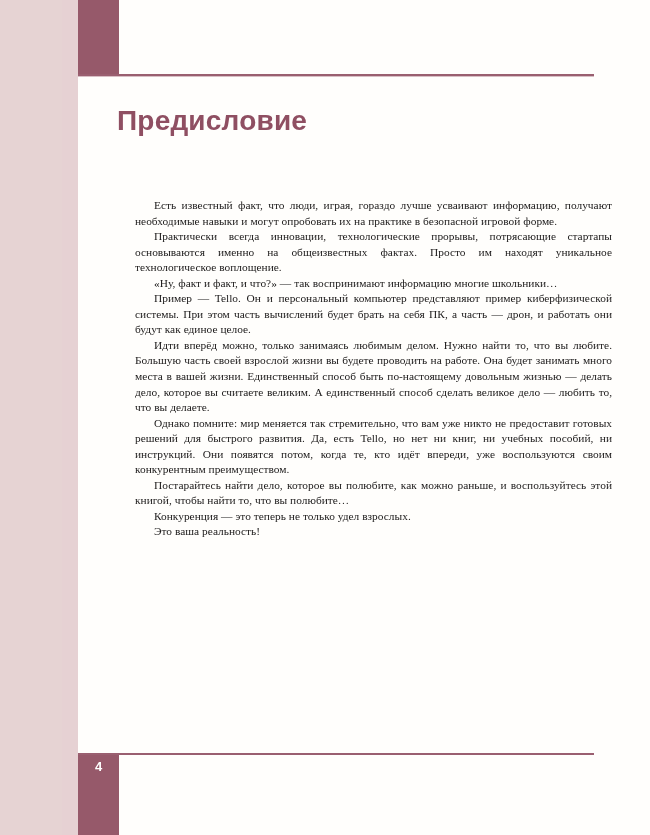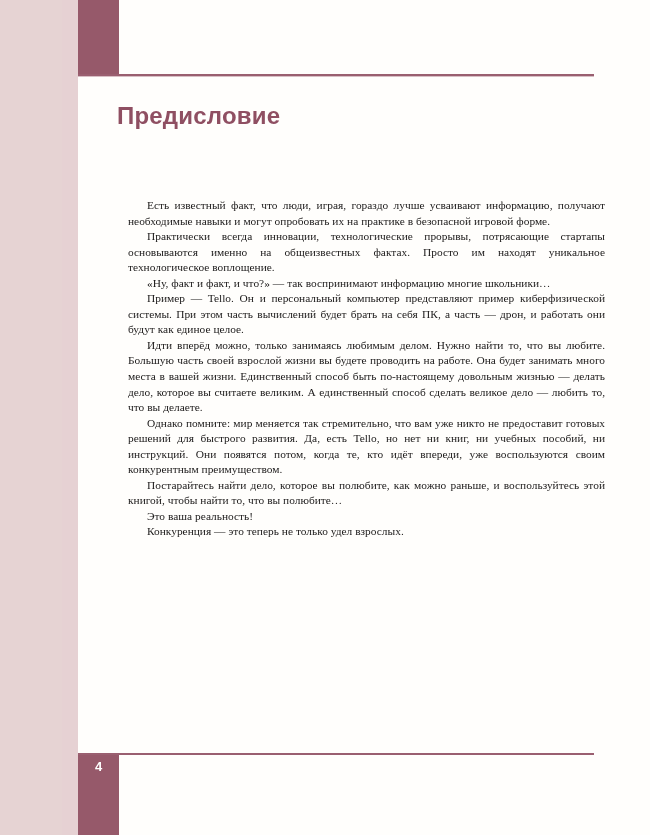--- a/index.html
+++ b/index.html
@@ -60,31 +60,31 @@
     width: 516px;
     height: 1px;
     background: #d8bfc5;
   }
 
   .page-title {
     position: absolute;
     left: 117px;
     top: 86px;
     font-family: "Liberation Sans", "DejaVu Sans", sans-serif;
-    font-size: 24px;
+    font-size: 28px;
     font-weight: bold;
     color: #8f4f62;
     letter-spacing: 0.2px;
     white-space: nowrap;
   }
 
   
   .body-col {
     position: absolute;
-    left: 128px;
+    left: 135px;
     top: 198px;
     width: 477px;
   }
   .body-col p {
     margin: 0;
     font-size: 11.4px;
     line-height: 15.55px;
     color: #1c1a1a;
     text-align: justify;
     text-indent: 19px;
@@ -135,19 +135,19 @@
 <h1 class="page-title">Предисловие</h1>
 
 <div class="body-col">
   <p>Есть известный факт, что люди, играя, гораздо лучше усваивают информацию, получают необходимые навыки и могут опробовать их на практике в безопасной игровой форме.</p>
   <p>Практически всегда инновации, технологические прорывы, потрясающие стартапы основываются именно на общеизвестных фактах. Просто им находят уникальное технологическое воплощение.</p>
   <p>«Ну, факт и факт, и что?» — так воспринимают информацию многие школьники…</p>
   <p>Пример — Tello. Он и персональный компьютер представляют пример киберфизической системы. При этом часть вычислений будет брать на себя ПК, а часть — дрон, и работать они будут как единое целое.</p>
   <p>Идти вперёд можно, только занимаясь любимым делом. Нужно найти то, что вы любите. Большую часть своей взрослой жизни вы будете проводить на работе. Она будет занимать много места в вашей жизни. Единственный способ быть по-настоящему довольным жизнью — делать дело, которое вы считаете великим. А единственный способ сделать великое дело — любить то, что вы делаете.</p>
   <p>Однако помните: мир меняется так стремительно, что вам уже никто не предоставит готовых решений для быстрого развития. Да, есть Tello, но нет ни книг, ни учебных пособий, ни инструкций. Они появятся потом, когда те, кто идёт впереди, уже воспользуются своим конкурентным преимуществом.</p>
   <p>Постарайтесь найти дело, которое вы полюбите, как можно раньше, и воспользуйтесь этой книгой, чтобы найти то, что вы полюбите…</p>
+  <p>Конкуренция — это теперь не только удел взрослых.</p>
   <p>Это ваша реальность!</p>
-  <p>Конкуренция — это теперь не только удел взрослых.</p>
 </div>
 
 <div class="footer-rule"></div>
 <div class="footer-block"></div>
 <div class="page-number">4</div>
 
 </body></html>

